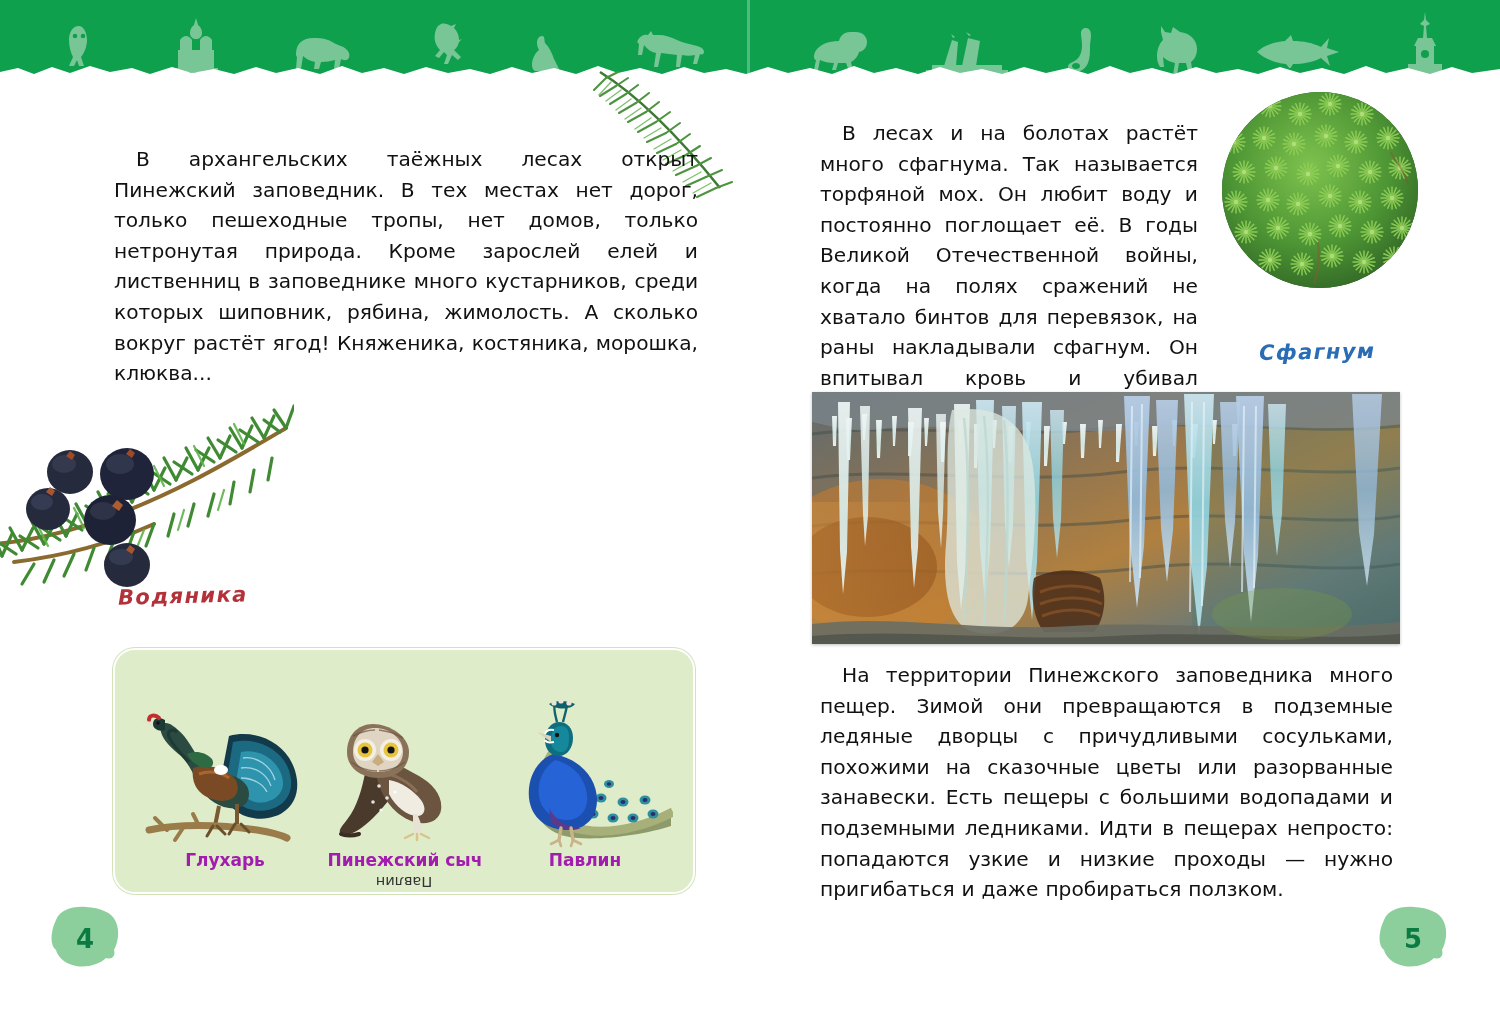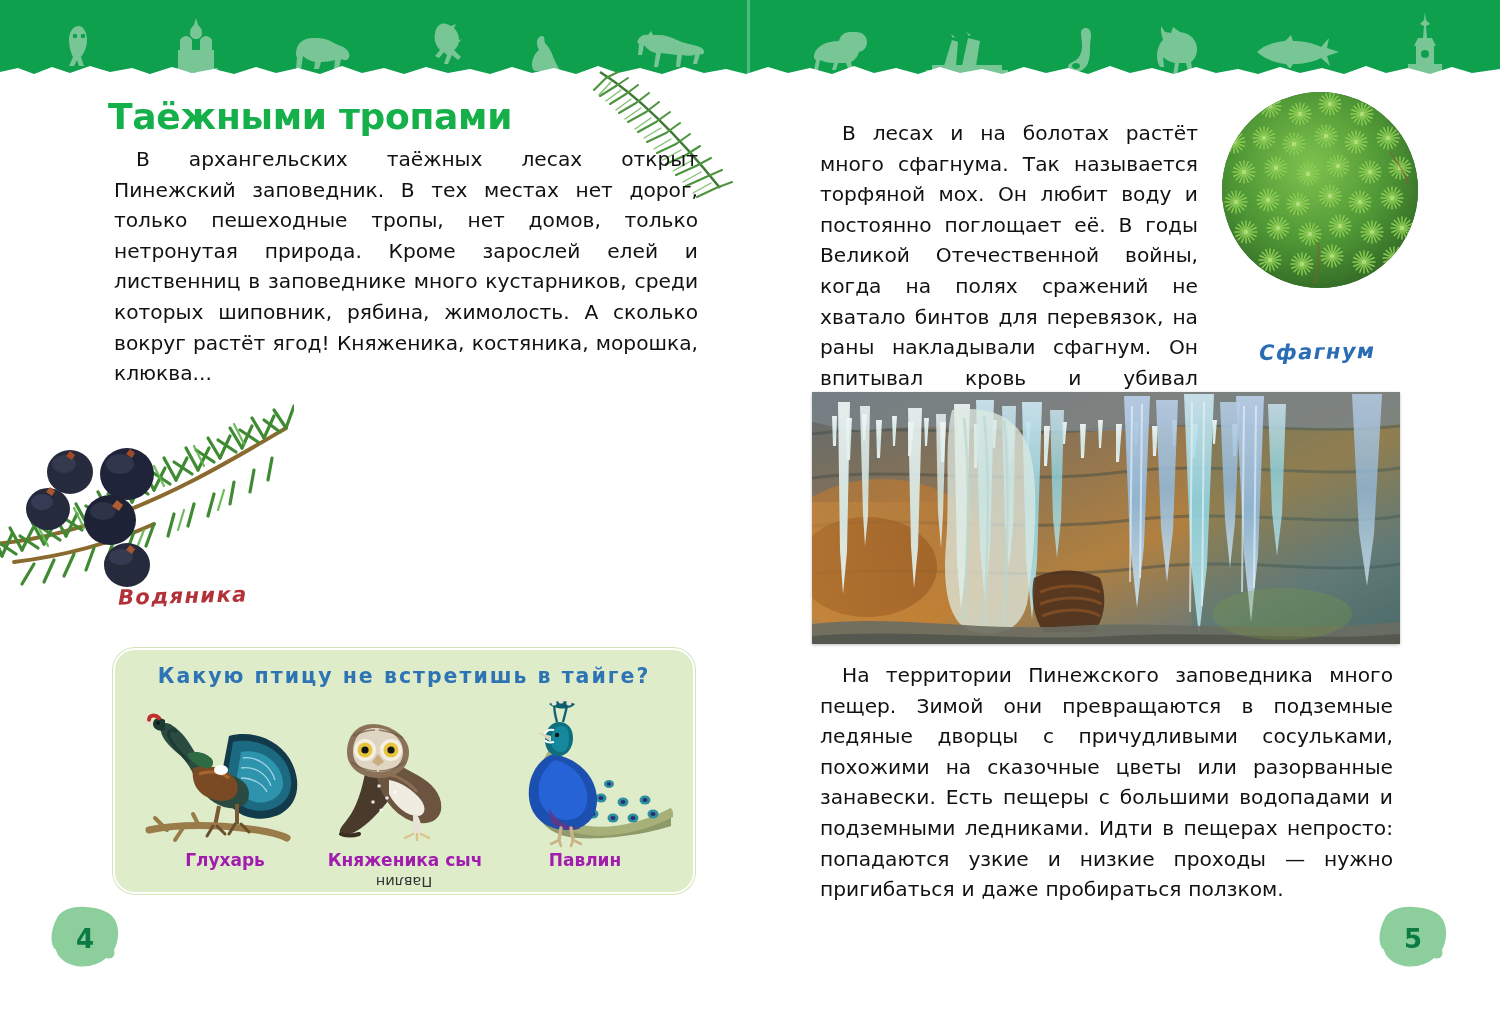--- a/index.html
+++ b/index.html
@@ -187,21 +187,20 @@
       <rect x="19" y="62" width="3" height="4" fill="#0fa04e"></rect>
       <rect x="26" y="62" width="3" height="4" fill="#0fa04e"></rect>
       <rect x="33" y="62" width="3" height="4" fill="#0fa04e"></rect>
     </svg>
 
     <svg class="banner-torn" viewBox="0 0 1500 22" preserveAspectRatio="none">
       <path fill="#ffffff" d="M0 10 L18 6 L34 12 L52 5 L70 11 L90 4 L110 10 L132 6 L150 12 L172 5 L192 11 L214 7 L234 12 L256 5 L276 11 L298 6 L320 12 L342 4 L362 11 L384 6 L404 12 L426 5 L448 11 L470 7 L490 12 L512 5 L532 11 L554 6 L576 12 L598 4 L618 11 L640 6 L662 12 L684 5 L704 11 L726 7 L746 12 L768 5 L788 11 L810 6 L832 12 L854 4 L874 11 L896 6 L918 12 L940 5 L960 11 L982 7 L1002 12 L1024 5 L1046 11 L1068 6 L1088 12 L1110 4 L1130 11 L1152 6 L1174 12 L1196 5 L1216 11 L1238 7 L1258 12 L1280 5 L1300 11 L1322 6 L1344 12 L1366 4 L1386 11 L1408 6 L1430 12 L1452 5 L1472 11 L1500 7 L1500 22 L0 22 Z"></path>
     </svg>
   </div>
 
-  <div class="h-title">Таёжными тропами</div>
 
   <svg id="img-twig" viewBox="0 0 170 140">
     <g stroke="#3f7a35" stroke-width="2.6" fill="none">
       <path d="M8 2 C40 22, 80 58, 128 118"></path>
     </g>
     <g stroke="#4e9440" stroke-width="2.1" stroke-linecap="round">
       <path d="M14 8 L2 20"></path>
         <path d="M14 8 L26 2"></path>
       <path d="M24 16 L8 26"></path>
         <path d="M24 16 L36 8"></path>
@@ -333,21 +332,20 @@
       <ellipse cx="133" cy="181" rx="23" ry="22" fill="#252a3d"></ellipse>
       <ellipse cx="127" cy="173" rx="12" ry="8" fill="#414863" opacity=".55"></ellipse>
       <path d="M132 166 l4 -5 5 4 -3 5z" fill="#a85630"></path>
     </g>
   </svg>
 
 
   <div id="cap-vodyanika" class="caption">Водяника</div>
 
   <div id="quiz-box">
-    <div id="quiz-question">Какую птицу не встретишь в тайге?</div>
 
     <svg class="bird-cell" style="left:22px;" viewBox="0 0 176 150">
       <path d="M92 38 C122 30, 156 48, 160 82 C163 110, 140 124, 116 120 C96 117, 84 100, 84 80z" fill="#123a4a"></path>
       <path d="M96 44 C124 38, 152 56, 154 82 C156 104, 136 116, 116 112 C100 109, 90 96, 90 80z" fill="#1b6a82"></path>
       <path d="M104 54 C124 50, 144 64, 146 84 C147 98, 132 107, 118 104 C106 101, 99 90, 100 78z" fill="#2e93ad"></path>
       <g stroke="#bfe6ef" stroke-width="1.3" fill="none" opacity=".8">
         <path d="M106 60 C120 58, 134 68, 138 82"></path>
         <path d="M104 70 C118 68, 130 76, 134 88"></path>
         <path d="M104 80 C116 80, 126 86, 130 94"></path>
       </g>
@@ -437,21 +435,21 @@
       <path d="M66 24 C68 16, 70 10, 70 6" fill="none" stroke="#10626f" stroke-width="2.4"></path>
       <path d="M52 6 C58 2, 70 2, 78 6 C74 12, 58 12, 52 6z" fill="#0d5f6d"></path>
       <circle cx="57" cy="5" r="2.6" fill="#e8e4d4"></circle>
         <circle cx="64" cy="3" r="2.6" fill="#e8e4d4"></circle>
         <circle cx="72" cy="5" r="2.6" fill="#e8e4d4"></circle>
       <path d="M64 130 L62 142 M74 130 L76 142" stroke="#c9b488" stroke-width="3.4" stroke-linecap="round"></path>
       <path d="M62 142 L54 146 M62 142 L64 148 M76 142 L84 146 M76 142 L74 148" stroke="#c9b488" stroke-width="2.6" stroke-linecap="round"></path>
     </svg>
 
     <div class="bird-label" style="left:15px;">Глухарь</div>
-    <div class="bird-label" style="left:195px;">Княженика сыч</div>
+    <div class="bird-label" style="left:195px;">Пинежский сыч</div>
     <div class="bird-label" style="left:375px;">Павлин</div>
 
     <div id="answer">Павлин</div>
   </div>
 
   <div id="p-sphagnum" class="body-text">
     <p class="indent">В лесах и на болотах растёт много сфагнума. Так называется торфяной мох. Он любит воду и постоянно поглощает её. В годы Великой Отечественной войны, когда на полях сражений не хватало бинтов для перевязок, на раны накладывали сфагнум. Он впитывал кровь и убивал бактерии.</p>
   </div>
 
   <div id="img-sphagnum">

